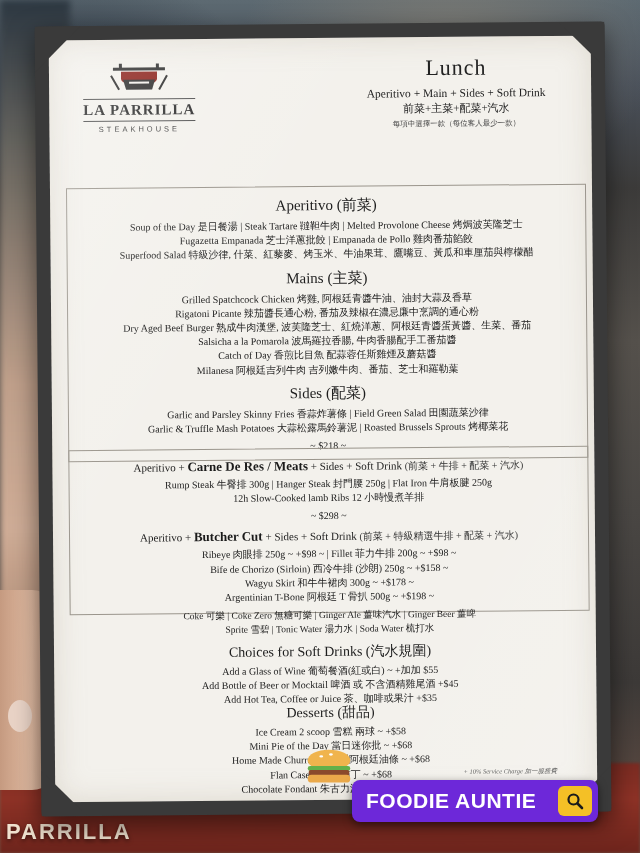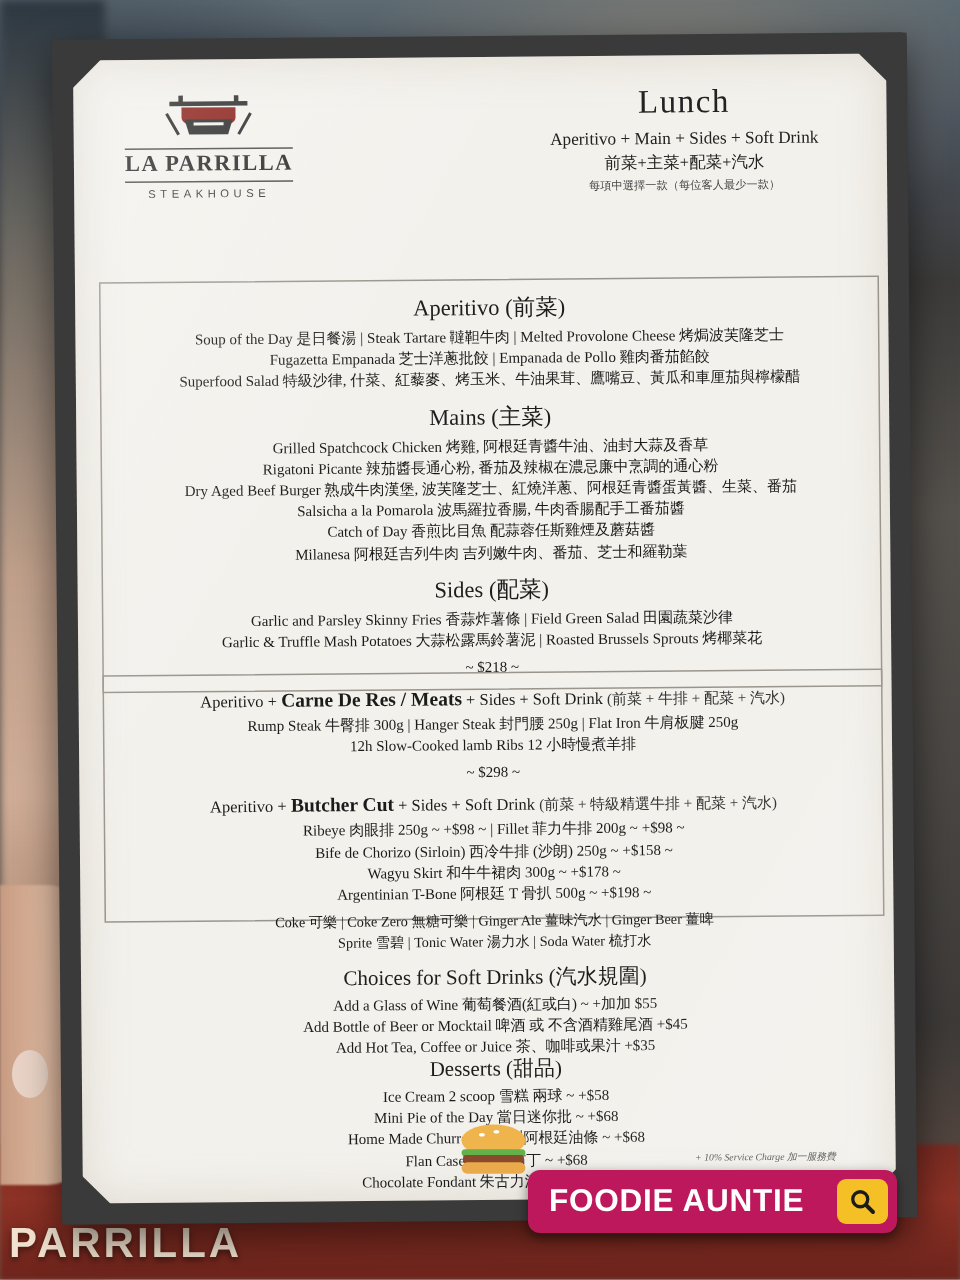--- a/index.html
+++ b/index.html
@@ -16,21 +16,21 @@
       radial-gradient(ellipse 260px 160px at 12% 10%, #2f3a46 0%, rgba(47,58,70,0) 70%),
       linear-gradient(180deg,#5d6a72 0%,#49505a 10%,#3c3b3a 22%,#55514c 40%,#4a4744 60%,#3d3a38 80%,#6a5146 100%);
   }
   .bg-left{position:absolute;left:0;top:0;width:70px;height:853px;
     background:linear-gradient(180deg,#2b3640 0%,#6d6a63 18%,#c6a58f 45%,#d7b39c 62%,#b08b73 78%,#7d4f3d 100%);
     filter:blur(3px);opacity:.95;}
   .bg-bottom{position:absolute;left:0;bottom:0;width:640px;height:90px;
     background:linear-gradient(180deg,#7a2b22 0%,#8e3226 40%,#6d241c 100%);
     filter:blur(1.5px);}
   .bottom-text{position:absolute;left:6px;bottom:8px;color:#f0e2cf;
-    font-family:"Liberation Sans",sans-serif;font-weight:bold;font-size:28px;letter-spacing:2px;
+    font-family:"Liberation Sans",sans-serif;font-weight:bold;font-size:22px;letter-spacing:2px;
     text-shadow:0 2px 4px rgba(0,0,0,.5);filter:blur(.4px);}
 
   
   .board{position:absolute;left:38px;top:24px;width:570px;height:790px;
     background:#3a3a3a;border-radius:4px;
     box-shadow:0 10px 26px rgba(0,0,0,.55);
     transform:rotate(-0.5deg);
   }
   .paper{position:absolute;left:14px;top:14px;right:14px;bottom:14px;
     background:#f3f1ec;
@@ -67,21 +67,21 @@
 
   .sub-head{text-align:center;font-size:11px;color:#1b1b1b;margin:7px 0 3px;}
   .sub-head b{font-size:13px;}
 
   .plain{position:absolute;left:46px;right:36px;text-align:center;}
   .drinks{font-size:9.5px;color:#1b1b1b;line-height:1.5;}
   .ct{font-size:14px;color:#1d1d1d;margin:6px 0 3px;}
   .footnote{position:absolute;right:40px;bottom:22px;font-size:6.5px;color:#555;font-style:italic;}
 
   
-  .badge{position:absolute;left:352px;top:780px;width:246px;height:42px;background:#be185d;border-radius:8px;
+  .badge{position:absolute;left:352px;top:780px;width:246px;height:42px;background:#6d28d9;border-radius:8px;
     display:flex;align-items:center;justify-content:space-between;padding:0 6px 0 14px;box-sizing:border-box;
     box-shadow:0 3px 8px rgba(0,0,0,.5);}
   .badge-text{color:#fff;font-family:"Liberation Sans",sans-serif;font-weight:bold;font-size:21px;letter-spacing:.5px;}
   .badge-btn{width:34px;height:30px;background:#f4c026;border-radius:6px;display:flex;align-items:center;justify-content:center;}
   .burger{position:absolute;left:300px;top:746px;width:58px;height:46px;}
 
   
   .thumb{position:absolute;left:0;top:590px;width:58px;height:200px;
     background:linear-gradient(90deg,#c59a80 0%,#e3bda4 55%,#caa189 100%);
     border-radius:0 26px 26px 0;filter:blur(.6px);}

